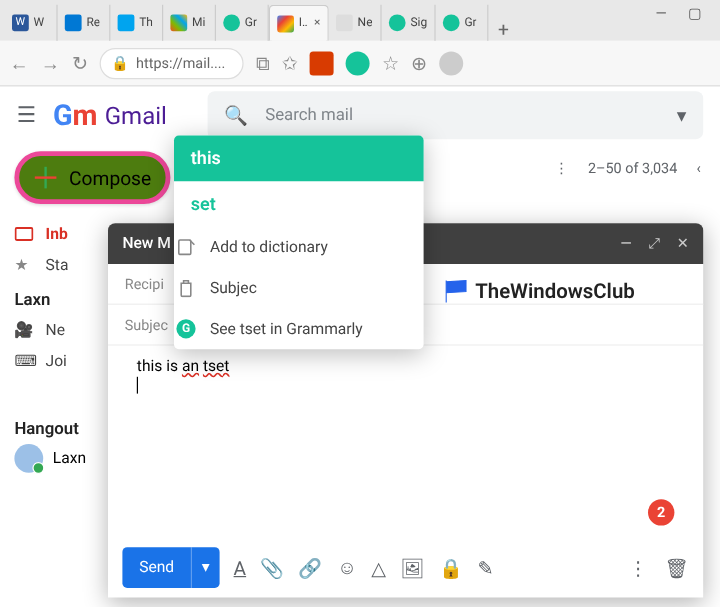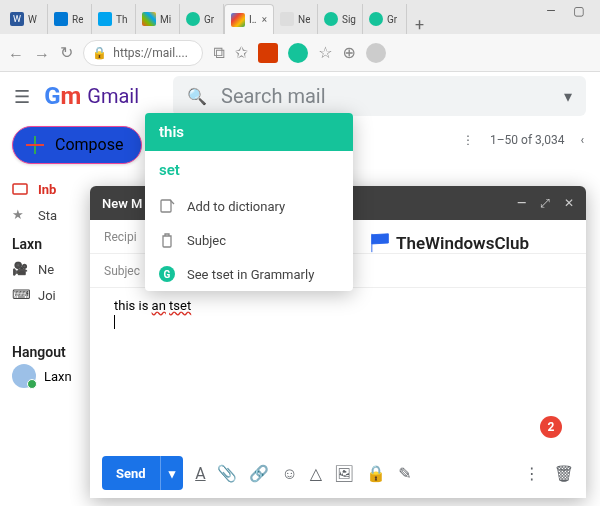--- a/index.html
+++ b/index.html
@@ -17,25 +17,25 @@
 .navbtn{color:#888;font-size:16px}
 .url-field{flex:0 0 120px;background:#fff;border:1px solid #ddd;border-radius:14px;height:26px;display:flex;align-items:center;padding:0 8px;gap:6px;font-size:12px;color:#666}
 .ext-ico{width:20px;height:20px;border-radius:3px}
 .gmail-header{height:48px;display:flex;align-items:center;padding:0 14px;gap:14px}
 .hamburger{font-size:18px;color:#5f6368}
 .gmail-logo{display:flex;align-items:center;gap:6px}
 .gmail-m{font-size:24px;font-weight:700}
 .gmail-word{font-size:20px;color:#4c1d95}
 .search-box{margin-left:20px;background:#f1f3f4;border-radius:6px;height:40px;display:flex;align-items:center;padding:0 14px;gap:14px;flex:1;min-width:0}
 .search-icon{color:#5f6368;font-size:16px}
-.search-text{color:#80868b;font-size:20px}
+.search-text{color:#80868b;font-size:14px}
 .search-menu{color:#5f6368}
 .content-row{display:flex;position:relative}
 .sidebar{width:80px;padding:6px 8px 0 12px}
-.compose-btn{display:flex;gap:10px;background:#1d4ed8;border:1px solid #ec4899;border-radius:22px;padding:8px 12px;box-shadow:0 1px 3px rgba(0,0,0,0.15);white-space:nowrap;width:130px;position:relative;z-index:1}
+.compose-btn{display:flex;align-items:center;gap:10px;background:#4d7c0f;border:4px solid #ec4899;border-radius:22px;padding:8px 12px;box-shadow:0 1px 3px rgba(0,0,0,0.15);white-space:nowrap;width:130px;position:relative;z-index:1}
 .compose-plus{width:20px;height:20px;position:relative}
 .compose-plus::before{content:"";position:absolute;left:9px;top:1px;width:2px;height:18px;background:#34a853}
 .compose-plus::after{content:"";position:absolute;left:1px;top:9px;width:18px;height:2px;background:#ea4335}
 .nav-list{margin-top:12px}
 .nav-item{display:flex;align-items:center;gap:10px;padding:5px 0;font-size:13px;color:#444;white-space:nowrap}
 .nav-item.active{color:#d93025;font-weight:700}
 .nav-ico{width:16px;height:16px;flex-shrink:0}
 .section-hdr{font-size:14px;font-weight:600;margin:8px 0 4px;color:#222}
 .hangout-user{display:flex;align-items:center;gap:8px;font-size:13px}
 .avatar{width:24px;height:24px;border-radius:50%;background:#9cc0e7;position:relative}
@@ -43,29 +43,29 @@
 .mail-area{flex:1;position:relative}
 .mail-toolbar{height:40px;display:flex;align-items:center;padding:0 16px;justify-content:flex-end;gap:16px;font-size:12px;color:#5f6368}
 .compose-window{position:absolute;left:90px;top:186px;width:496px;height:312px;background:#fff;box-shadow:0 4px 20px rgba(0,0,0,0.3);border-radius:6px 6px 0 0;z-index:5;display:flex;flex-direction:column}
 .compose-hdr{background:#404040;color:#fff;height:34px;display:flex;align-items:center;padding:0 12px;border-radius:6px 6px 0 0;font-size:13px;font-weight:500}
 .compose-hdr-ctrl{margin-left:auto;display:flex;gap:14px;font-size:12px;color:#ccc}
 .compose-field{height:34px;border-bottom:1px solid #eee;display:flex;align-items:center;padding:0 14px;font-size:12px;color:#888}
 .compose-body{padding:10px 24px;font-size:13px;position:relative;flex:1}
 .underline-err{text-decoration:underline;text-decoration-color:#d93025;text-decoration-style:wavy}
 .cursor{display:inline-block;width:1px;height:14px;background:#000;vertical-align:middle}
 .compose-footer{height:50px;display:flex;align-items:center;padding:0 12px;gap:12px}
-.send-btn{background:#1a73e8;color:#fff;border-radius:4px;height:34px;display:flex;align-items:center;font-size:13px;font-weight:700}
+.send-btn{background:#1a73e8;color:#fff;border-radius:4px;height:34px;display:flex;align-items:center;font-size:13px;font-weight:400}
 .send-main{padding:0 14px}
 .send-drop{border-left:1px solid rgba(255,255,255,0.3);padding:0 8px;height:100%;display:flex;align-items:center}
 .fmt-ico{color:#5f6368;font-size:16px}
 .footer-right{margin-left:auto;display:flex;gap:14px;align-items:center}
 .grammarly-popup{position:absolute;left:145px;top:113px;width:208px;background:#fff;box-shadow:0 4px 20px rgba(0,0,0,0.25);border-radius:4px;z-index:20}
 .gp-header{background:#15c39a;color:#fff;padding:10px 14px;font-size:15px;font-weight:600;border-radius:4px 4px 0 0}
 .gp-suggest{padding:10px 14px;font-size:15px;font-weight:600;color:#15c39a}
-.gp-item{padding:9px 14px;display:flex;align-items:center;gap:12px;font-size:13px;color:#444}
+.gp-item{padding:9px 2px;display:flex;align-items:center;gap:12px;font-size:13px;color:#444}
 .gp-ico{width:16px;height:16px;color:#888;flex-shrink:0}
 .grammarly-g{width:16px;height:16px;background:#15c39a;border-radius:50%;color:#fff;font-size:10px;font-weight:700;display:flex;align-items:center;justify-content:center}
 .twc-logo{position:absolute;left:370px;top:232px;display:flex;align-items:center;gap:4px;font-size:17px;font-weight:600;color:#222;z-index:10}
 .twc-ico{width:22px;height:22px}
 .red-badge{position:absolute;right:38px;bottom:68px;width:22px;height:22px;background:#ea4335;border-radius:50%;color:#fff;font-size:12px;font-weight:700;display:flex;align-items:center;justify-content:center;z-index:10}
 </style>
 </head>
 <body>
 
 <div class="titlebar">
@@ -173,21 +173,21 @@
     <div class="section-hdr" style="margin-top:36px">Hangout</div>
     <div class="hangout-user">
       <span class="avatar"></span>
       <span>Laxn</span>
     </div>
   </div>
 
   <div class="mail-area">
     <div class="mail-toolbar">
       <span>⋮</span>
-      <span>1–50 of 3,034</span>
+      <span>2–50 of 3,034</span>
       <span>‹</span>
     </div>
   </div>
 </div>
 
 <div class="compose-window">
   <div class="compose-hdr">
     <span>New M</span>
     <div class="compose-hdr-ctrl">
       <span>—</span>

